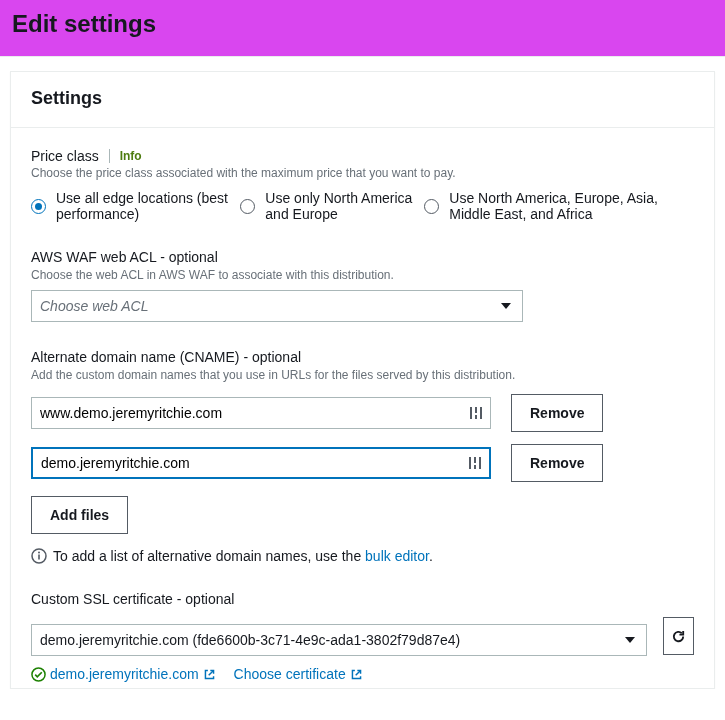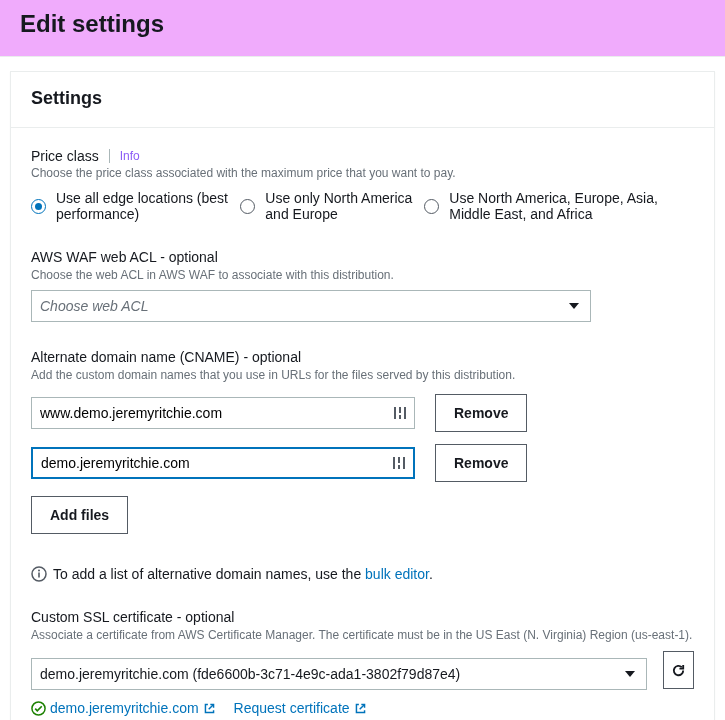--- a/index.html
+++ b/index.html
@@ -1,50 +1,50 @@
 <!DOCTYPE html>
 <html><head>
   <meta charset="utf-8">
   <style>
     * { box-sizing: border-box; margin: 0; padding: 0; }
     body { font-family: "Amazon Ember", "Helvetica Neue", Arial, sans-serif; color: #16191f; background: #fff; width: 725px; }
-    .page-header { background: #f0abfc; border-bottom: 1px solid #eaeded; padding: 10px 20px 18px; }
+    .page-header { background: #d946ef; border-bottom: 1px solid #eaeded; padding: 10px 12px 18px; }
     .page-header h1 { font-size: 24px; font-weight: 700; color: #16191f; }
     .card { margin: 14px 10px 0 10px; border: 1px solid #eaeded; border-top: 1px solid #eaeded; box-shadow: 0 1px 1px rgba(0,0,0,.05); background:#fff; }
     .card-header { padding: 16px 20px 8px; }
     .card-header h2 { font-size: 18px; font-weight: 700; }
     .card-divider { border-bottom: 1px solid #eaeded; margin-top: 10px; }
     .card-body { padding: 20px 20px 6px; }
     .field-label-row { display: flex; align-items: center; gap: 10px; }
     .field-label { font-size: 14px; font-weight: 400; color: #16191f; }
     .optional-suffix { }
     .divider-inline { width: 1px; height: 14px; background: #aab7b8; }
-    .info-link { color: #8b5cf6; font-size: 12px; font-weight: 400; cursor: pointer; }
+    .info-link { color: #4d7c0f; font-size: 12px; font-weight: 700; cursor: pointer; }
     .hint { font-size: 12px; color: #687078; margin-top: 2px; }
     .radios { margin-top: 10px; display: flex; flex-direction: row; gap: 8px; }
     .radio-row { display: flex; align-items: center; gap: 10px; cursor: pointer; }
     .radio-outer { width: 15px; height: 15px; border: 1px solid #545b64; border-radius: 50%; display: flex; align-items: center; justify-content: center; flex-shrink:0; }
     .radio-outer.selected { border-color: #0073bb; }
     .radio-inner { width: 7px; height: 7px; border-radius: 50%; background: #0073bb; display:none; }
     .radio-outer.selected .radio-inner { display:block; }
     .radio-label { font-size: 14px; }
     .section-gap { margin-top: 26px; }
-    .select-box { margin-top: 8px; position: relative; width: 560px; height: 32px; border: 1px solid #aab7b8; background:#fff; display:flex; align-items:center; }
+    .select-box { margin-top: 8px; position: relative; width: 492px; height: 32px; border: 1px solid #aab7b8; background:#fff; display:flex; align-items:center; }
     .select-text { position:absolute; left:8px; right:34px; top:0; bottom:0; display:flex; align-items:center; font-size:14px; color:#16191f; }
     .select-text.placeholder { color:#687078; font-style: italic; }
     .select-caret { position:absolute; right:0; top:0; bottom:0; width:32px; display:flex; align-items:center; justify-content:center; }
     .cname-row { display:flex; gap:20px; margin-top: 12px; align-items:center; }
-    .cname-input-wrap { position:relative; width: 384px; height: 32px; border:1px solid #aab7b8; display:flex; align-items:flex-end; }
+    .cname-input-wrap { position:relative; width: 460px; height: 32px; border:1px solid #aab7b8; display:flex; align-items:flex-end; }
     .cname-input-wrap.focused { border:2px solid #0073bb; }
     .cname-input { border:none; outline:none; font-size:14px; width: 100%; padding: 0 30px 0 8px; height:100%; font-family: inherit; }
     .input-icon { position:absolute; right:8px; top:50%; transform:translateY(-50%); color:#545b64; }
     .btn { height: 38px; padding: 0 18px; border:1px solid #545b64; background:#fff; font-size:14px; font-weight:700; color:#16191f; cursor:pointer; display:inline-flex; align-items:center; justify-content:center; font-family: inherit; }
     .btn-icon-only { width: 34px; padding:0; }
     .add-item-row { margin-top: 14px; }
-    .note-row { margin-top: 32px; display:flex; align-items:center; gap:6px; font-size:14px; }
+    .note-row { margin-top: 14px; display:flex; align-items:center; gap:6px; font-size:14px; }
     .note-row .link { color:#0073bb; cursor:pointer; }
     .ssl-row { display:flex; gap:16px; margin-top:8px; align-items:center; }
     .ssl-links { margin-top: 10px; display:flex; gap:18px; align-items:center; font-size:14px; }
     .ssl-links .green-check { color:#1d8102; }
     .ext-link { color:#0073bb; display:inline-flex; align-items:center; gap:4px; cursor:pointer; }
     svg { display:block; }
   </style>
 </head>
 <body>
 
@@ -150,21 +150,20 @@
         <span>
           <span>To add a list of alternative domain names, use the </span><span class="link">bulk editor</span><span>.</span>
         </span>
       </div>
     </div>
 
     <div class="section-gap">
       <div>
         <span class="field-label">Custom SSL certificate</span><span class="field-label"> - </span><span class="field-label optional-suffix">optional</span>
       </div>
-      <div class="hint">Associate a certificate from AWS Certificate Manager. The certificate must be in the US East (N. Virginia) Region (us-east-1).</div>
       <div class="ssl-row">
         <div class="select-box" style="width:682px;">
           <span class="select-text">demo.jeremyritchie.com (fde6600b-3c71-4e9c-ada1-3802f79d87e4)</span>
           <span class="select-caret">
             <svg width="10" height="6" viewBox="0 0 10 6">
                 <path d="M0 0 L5 6 L10 0 Z" fill="#16191f"></path>
               </svg>
           </span>
         </div>
         <button class="btn btn-icon-only">
@@ -187,21 +186,21 @@
           <span>demo.jeremyritchie.com</span>
           <span>
             <svg width="13" height="13" viewBox="0 0 16 16">
                 <path d="M6 3H3v10h10v-3" fill="none" stroke="#0073bb" stroke-width="1.8"></path>
                 <path d="M9 3h4v4" fill="none" stroke="#0073bb" stroke-width="1.8"></path>
                 <path d="M13 3L7 9" fill="none" stroke="#0073bb" stroke-width="1.8"></path>
               </svg>
           </span>
         </span>
         <span class="ext-link">
-          <span>Request certificate</span>
+          <span>Choose certificate</span>
           <span>
             <svg width="13" height="13" viewBox="0 0 16 16">
                 <path d="M6 3H3v10h10v-3" fill="none" stroke="#0073bb" stroke-width="1.8"></path>
                 <path d="M9 3h4v4" fill="none" stroke="#0073bb" stroke-width="1.8"></path>
                 <path d="M13 3L7 9" fill="none" stroke="#0073bb" stroke-width="1.8"></path>
               </svg>
           </span>
         </span>
       </div>
     </div>

